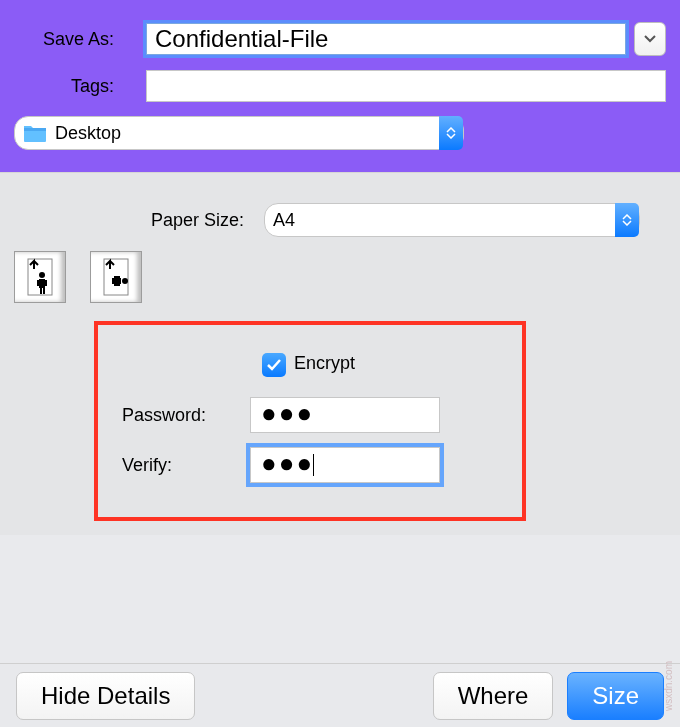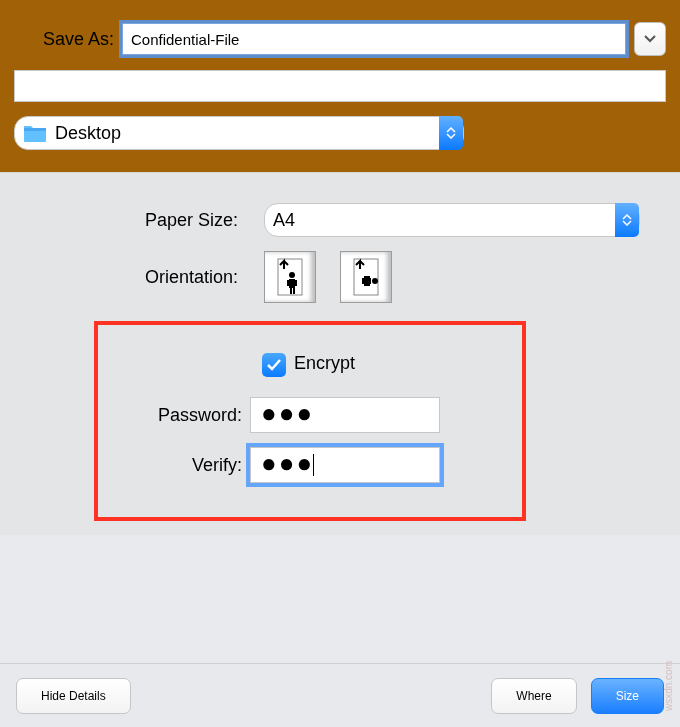--- a/index.html
+++ b/index.html
@@ -10,21 +10,21 @@
     body {
       font-family: -apple-system, BlinkMacSystemFont, "Lucida Grande", sans-serif;
       font-size: 18px;
       background: #e9eaed;
       width: 680px;
       height: 727px;
       color: #000;
       position: relative;
     }
     .section-top {
-      background: #a16207;
+      background: #8b5cf6;
       padding: 22px 14px 16px 14px;
       border-bottom: 1px solid #d6d6d6;
     }
     .section-bottom {
       background: #e4e5e7;
       padding: 30px 14px 14px 14px;
     }
     .row {
       display: flex;
       align-items: center;
@@ -36,22 +36,23 @@
       padding-right: 8px;
       font-size: 18px;
       color: #000;
     }
     .input-txt {
       flex: 1;
       height: 32px;
       border: 1px solid #c7c7c7;
       background: #fff;
       padding: 0 8px;
-      font-size: 15px;
+      font-size: 24px;
       outline: none;
+      margin-left: 24px;
     }
     .input-focused {
       box-shadow: 0 0 0 3px rgba(79,154,255,0.8);
       border-color: #7aa7e0;
     }
     .expand-btn {
       width: 32px;
       height: 34px;
       margin-left: 8px;
       background: linear-gradient(#fff,#f1f1f1);
@@ -92,21 +93,21 @@
       width: 24px;
       height: 20px;
       margin-right: 8px;
       display:inline-block;
     }
     .where-row { margin-bottom: 6px;}
     .where-select { width: 450px; flex: none; }
     .mid-label {
       width: 250px;
       text-align: right;
-      padding-right: 26px;
+      padding-right: 20px;
       font-size: 18px;
     }
     .paper-select { width: 376px; flex:none; }
     .orient-group {
       display: flex;
       gap: 24px;
     }
     .orient-btn {
       width: 52px;
       height: 52px;
@@ -145,22 +146,21 @@
       margin-right: 8px;
       cursor:pointer;
     }
     .pw-row {
       display:flex;
       align-items:center;
       margin-bottom: 14px;
     }
     .pw-label {
       width: 128px;
-      text-align:right;
-      padding-right: 8px;
+      padding-right: 16px;
     }
     .pw-input {
       width: 190px;
       height: 36px;
       border: 1px solid #c7c7c7;
       background:#fff;
       padding: 0 10px;
       font-size: 26px;
       letter-spacing: 2px;
       outline:none;
@@ -174,25 +174,25 @@
       left:0;
       right:0;
       height: 64px;
       background:#e8e9ec;
       border-top:1px solid #cfcfcf;
       display:flex;
       align-items:center;
       padding: 0 16px;
     }
     .btn {
-      height: 36px;
+      height: 48px;
       border: 1px solid #c6c6c6;
       border-radius: 7px;
       padding: 0 24px;
-      font-size: 12px;
+      font-size: 24px;
       background: linear-gradient(#ffffff,#f3f3f3);
       cursor:pointer;
       display:inline-flex;
       align-items:center;
       justify-content:center;
     }
     .btn-default {
       background: linear-gradient(#6ab3ff,#1a7fff);
       border-color:#1a7fff;
       color:#fff;
@@ -227,20 +227,21 @@
   <div class="row">
     <div class="label">Save As:</div>
     <input class="input-txt input-focused" value="Confidential-File" style="">
     <div class="expand-btn">
       <svg width="12" height="8" viewBox="0 0 12 8">
           <path d="M1 1 L6 6 L11 1" stroke="#555" stroke-width="2" fill="none"></path>
         </svg>
     </div>
   </div>
   <div class="row">
+    <div class="label">Tags:</div>
     <input class="input-txt" value="" style="">
   </div>
   <div class="row where-row">
     <div class="select-box where-select">
       <span class="folder-icon">
         <svg width="24" height="20" viewBox="0 0 24 20">
             <path d="M1 3 L1 18 Q1 19 2 19 L22 19 Q23 19 23 18 L23 6 Q23 5 22 5 L10 5 L8 3 Z" fill="#62c0ff"></path>
             <rect x="1" y="5" width="22" height="3" fill="#4aa8f2"></rect>
           </svg>
       </span>
@@ -266,21 +267,20 @@
         <svg width="10" height="6" viewBox="0 0 10 6">
             <path d="M1 5 L5 1 L9 5" stroke="#fff" stroke-width="1.5" fill="none"></path>
           </svg>
         <svg width="10" height="6" viewBox="0 0 10 6">
             <path d="M1 1 L5 5 L9 1" stroke="#fff" stroke-width="1.5" fill="none"></path>
           </svg>
       </div>
     </div>
   </div>
   <div class="row">
-    <div class="mid-label">Orientation:</div>
     <div class="orient-group">
       <div class="orient-btn">
         <svg width="32" height="40" viewBox="0 0 32 40">
           <rect x="4" y="2" width="24" height="36" fill="#fff" stroke="#888"></rect>
           <path d="M10 12 L10 4 L6 8 M10 4 L14 8" stroke="#000" stroke-width="2" fill="none"></path>
           <circle cx="18" cy="18" r="3" fill="#000"></circle>
           <rect x="15" y="22" width="6" height="9" fill="#000"></rect>
           <rect x="13" y="23" width="2" height="6" fill="#000"></rect>
           <rect x="21" y="23" width="2" height="6" fill="#000"></rect>
           <rect x="16" y="31" width="2" height="6" fill="#000"></rect>

